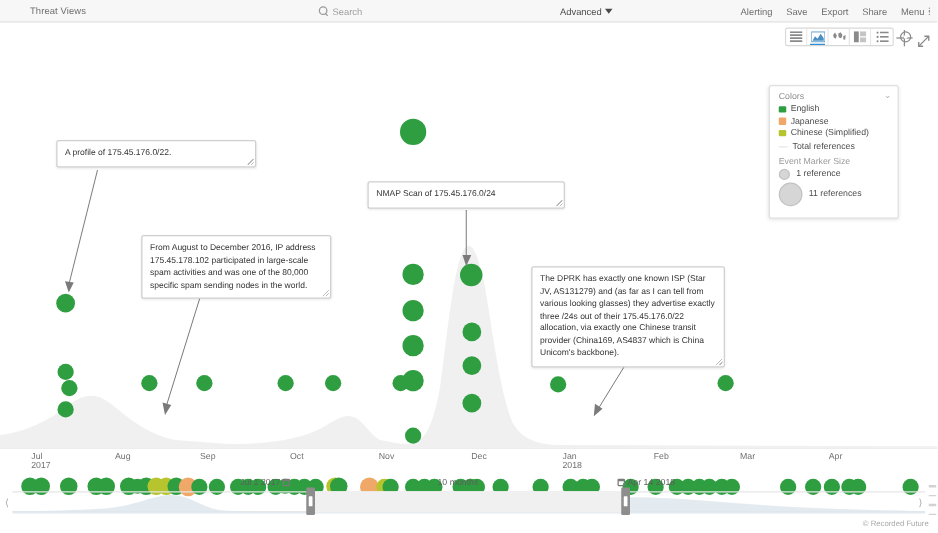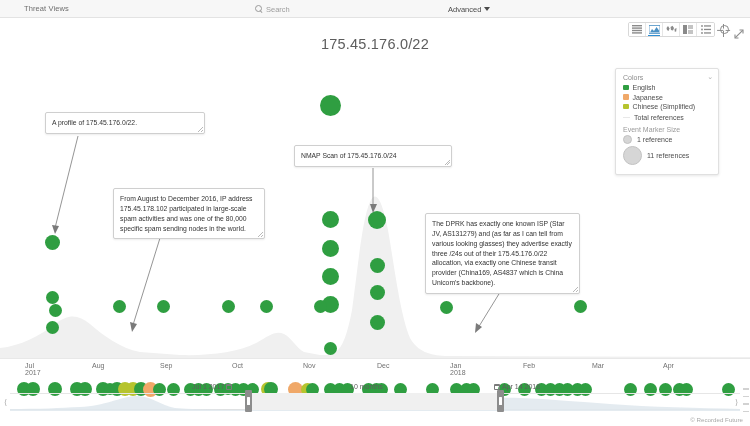--- a/index.html
+++ b/index.html
@@ -187,20 +187,34 @@
     <div class="search-wrap">
       <span class="search-icon"></span>
       <span class="search-ph">Search</span>
     </div>
 
     <div class="advanced">
       <span class="advanced-label">Advanced</span>
       <span class="caret-down"></span>
     </div>
 
+    <div class="topnav">
+      <span>Alerting</span>
+      <span>Save</span>
+      <span>Export</span>
+      <span>Share</span>
+      <span class="menu-item">
+        <span>Menu</span>
+        <span class="menu-dots">
+            <i></i>
+            <i></i>
+            <i></i>
+          </span>
+      </span>
+    </div>
   </div>
 
   <div class="viewbar">
     <div class="viewgroup">
       <div class="vbtn">
         <svg width="10" height="9" viewBox="0 0 10 9">
           <rect x="0" y="0" width="10" height="1.4" fill="#8a8a8a"></rect>
           <rect x="0" y="2.4" width="10" height="1.4" fill="#8a8a8a"></rect>
           <rect x="0" y="4.8" width="10" height="1.4" fill="#8a8a8a"></rect>
           <rect x="0" y="7.2" width="10" height="1.4" fill="#8a8a8a"></rect>
@@ -242,21 +256,20 @@
       </div>
     <div class="expand">
       <svg width="10" height="10" viewBox="0 0 10 10">
         <path d="M5.5 1 H9 V4.5" fill="none" stroke="#8a8a8a" stroke-width="1.1"></path>
         <path d="M4.5 9 H1 V5.5" fill="none" stroke="#8a8a8a" stroke-width="1.1"></path>
         <path d="M8.7 1.3 L1.3 8.7" stroke="#8a8a8a" stroke-width="1.1"></path>
       </svg>
     </div>
   </div>
 
-  <div class="chart-title">175.45.176.0/22</div>
 
   <div class="plot">
     <svg class="density" viewBox="0 0 750 306" preserveAspectRatio="none">
       <path d="M0,306 L0,296 C20,294 40,284 55,272 C68,262 78,262 90,272
                C104,284 120,296 140,300 L180,303 C210,304 240,300 258,290
                C268,284 276,278 284,282 C292,286 296,296 304,300 L320,303
                L330,303 C340,300 346,290 352,258 C358,215 362,168 370,150
                C376,137 382,148 388,178 C394,212 400,262 410,286
                C418,300 430,303 445,304 L750,305 L750,306 Z" fill="#f0f0f0"></path>
     </svg>

